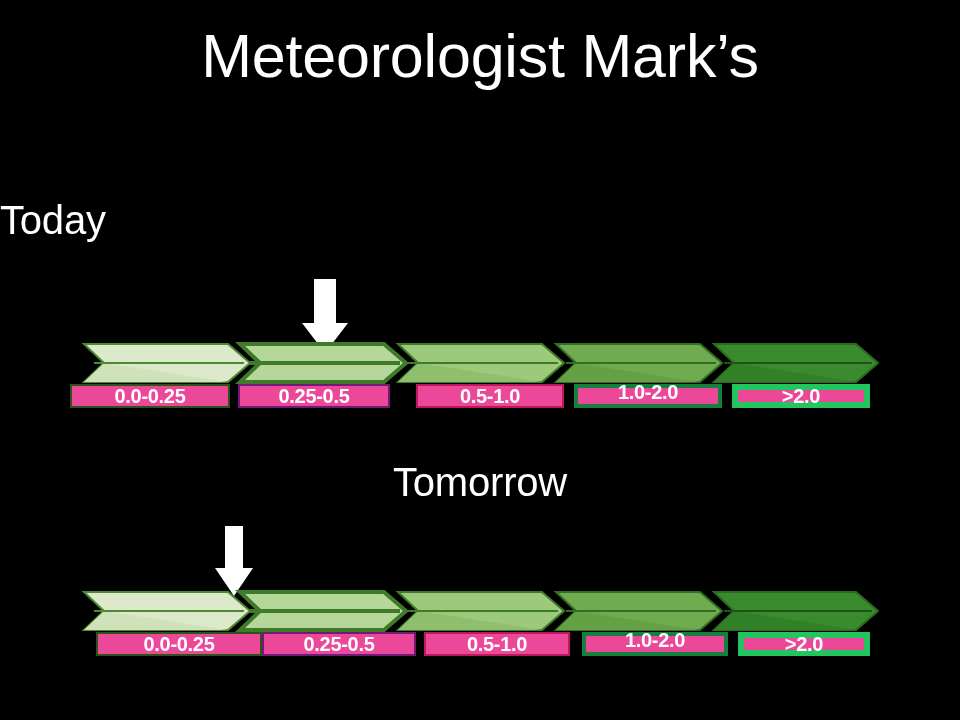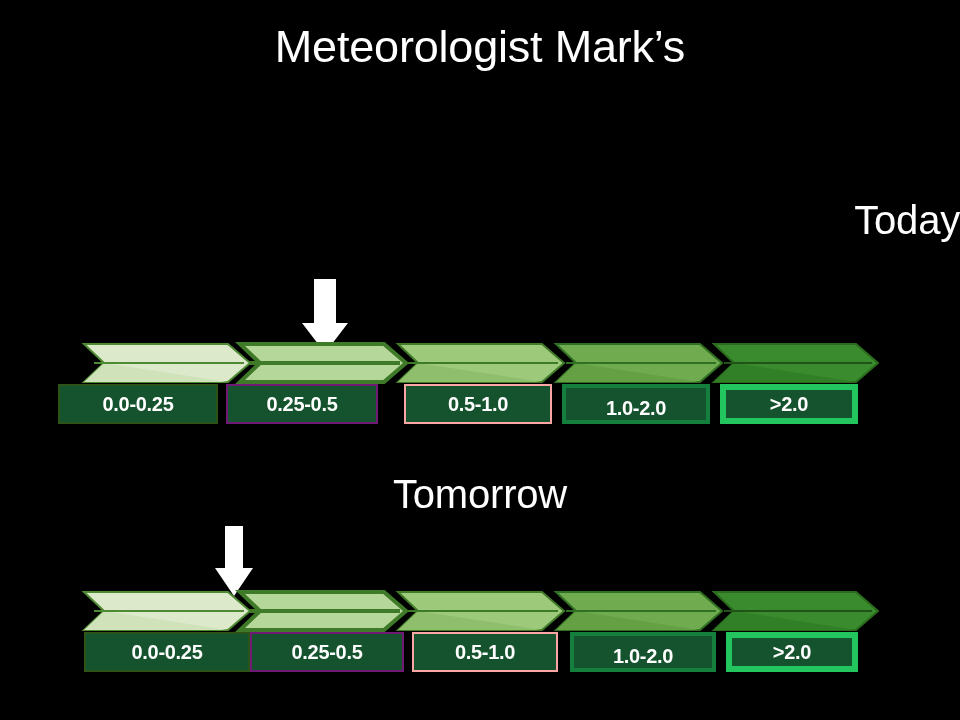--- a/index.html
+++ b/index.html
@@ -27,38 +27,38 @@
   .title-block {
     position: absolute;
     left: 0;
     top: 22px;
     width: 960px;
     text-align: center;
     line-height: 1.12;
   }
   .title-line {
     display: block;
-    font-size: 45px;
+    font-size: 61px;
     font-weight: 400;
     color: #ffffff;
     letter-spacing: -0.2px;
     white-space: nowrap;
   }
 
   
   .section-heading {
     position: absolute;
     font-size: 40px;
     font-weight: 400;
     color: #ffffff;
     white-space: nowrap;
     letter-spacing: -0.2px;
   }
-  #heading-today  { left: 0; top: 198px; width: 960px; text-align: right; }
-  #heading-tomorrow { left: 0; top: 472px; width: 960px; text-align: center; }
+  #heading-today  { left: 0; top: 198px; width: 960px; text-align: left; }
+  #heading-tomorrow { left: 0; top: 460px; width: 960px; text-align: center; }
 
   
   .pointer-arrow { position: absolute; display: block; }
 
   
   .scale-group { position: absolute; left: 0; width: 960px; }
   #scale-today    { top: 342px; }
   #scale-tomorrow { top: 590px; }
 
   .chevron-band {
@@ -70,30 +70,31 @@
 
   .label-row {
     position: relative;
     height: 44px;
     width: 960px;
   }
 
   .legend-box {
     position: absolute;
     top: 0;
-    height: 40px;
+    height: 24px;
     box-sizing: border-box;
-    background: #14532d;
+    background: #ec4899;
     display: flex;
     align-items: center;
     justify-content: center;
+    margin-left: 12px;
   }
   .legend-box.b1 { border: 2px solid #2c5418; }
   .legend-box.b2 { border: 2px solid #701a75; }
-  .legend-box.b3 { border: 2px solid #fca5a5; }
+  .legend-box.b3 { border: 2px solid #be185d; }
   .legend-box.b4 { border: 4px solid #15803d; align-items: flex-end; }
   .legend-box.b5 { border: 6px solid #22c55e; }
 
   .legend-label {
     font-size: 20px;
     font-weight: bold;
     color: #ffffff;
     white-space: nowrap;
     letter-spacing: -0.3px;
   }

